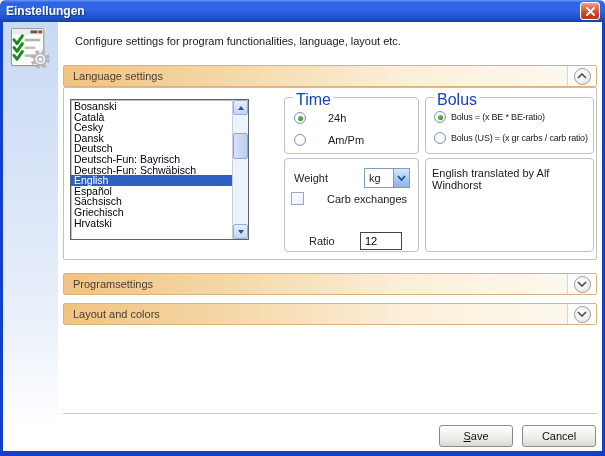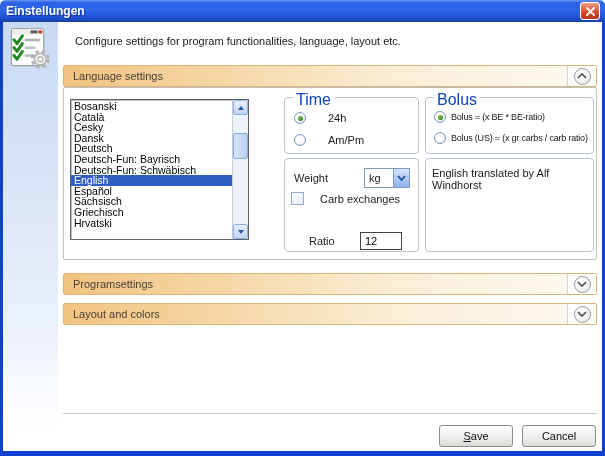--- a/index.html
+++ b/index.html
@@ -80,21 +80,21 @@
   .radio.checked::after { content:""; position:absolute; left:3px; top:3px; width:5px; height:5px; border-radius:50%;
     background:radial-gradient(circle at 40% 35%,#79c052,#1f6e14); }
   .radio-label { color:#1a1a1a; }
 
   
   .w-row1 { position:absolute; left:9px; top:9px; right:8px; display:flex; align-items:center; }
   .combo { margin-left:auto; display:flex; height:20px; }
   .combo-field { width:29px; border:1px solid #7f9db9; border-right:none; background:#fff; padding:3px 0 0 4px; font-size:11px; }
   .combo-btn { width:17px; border:1px solid #7f9db9; background:linear-gradient(180deg,#d7e5fb 0%,#a9c6f2 60%,#8fb3ec 100%);
     display:flex; align-items:center; justify-content:center; cursor:pointer; }
-  .w-check { position:absolute; left:6px; top:33px; display:flex; align-items:center; gap:16px; }
+  .w-check { position:absolute; left:6px; top:33px; display:flex; align-items:center; gap:23px; }
   .checkbox { width:13px; height:13px; border:1px solid #94a8c8; background:linear-gradient(135deg,#ffffff,#e7edf7); cursor:pointer; }
   .w-unit  { position:absolute; left:24px; top:51px; right:16px; display:flex; align-items:center; }
   .w-ratio { position:absolute; left:24px; top:73px; right:16px; display:flex; align-items:center; }
   .field { margin-left:auto; width:42px; height:18px; border:1px solid #434343; background:#fff;
     font-family:"Liberation Sans",sans-serif; font-size:11px; padding:0 0 0 4px; }
 
   
   .separator { position:absolute; left:60px; top:391px; width:534px; height:1px; background:#c9c9c9; }
   .btn { position:absolute; top:403px; height:22px; border:1px solid #8a8a8a; border-radius:3px;
     background:linear-gradient(180deg,#fefefe 0%,#ececea 60%,#d9d9d5 100%);

